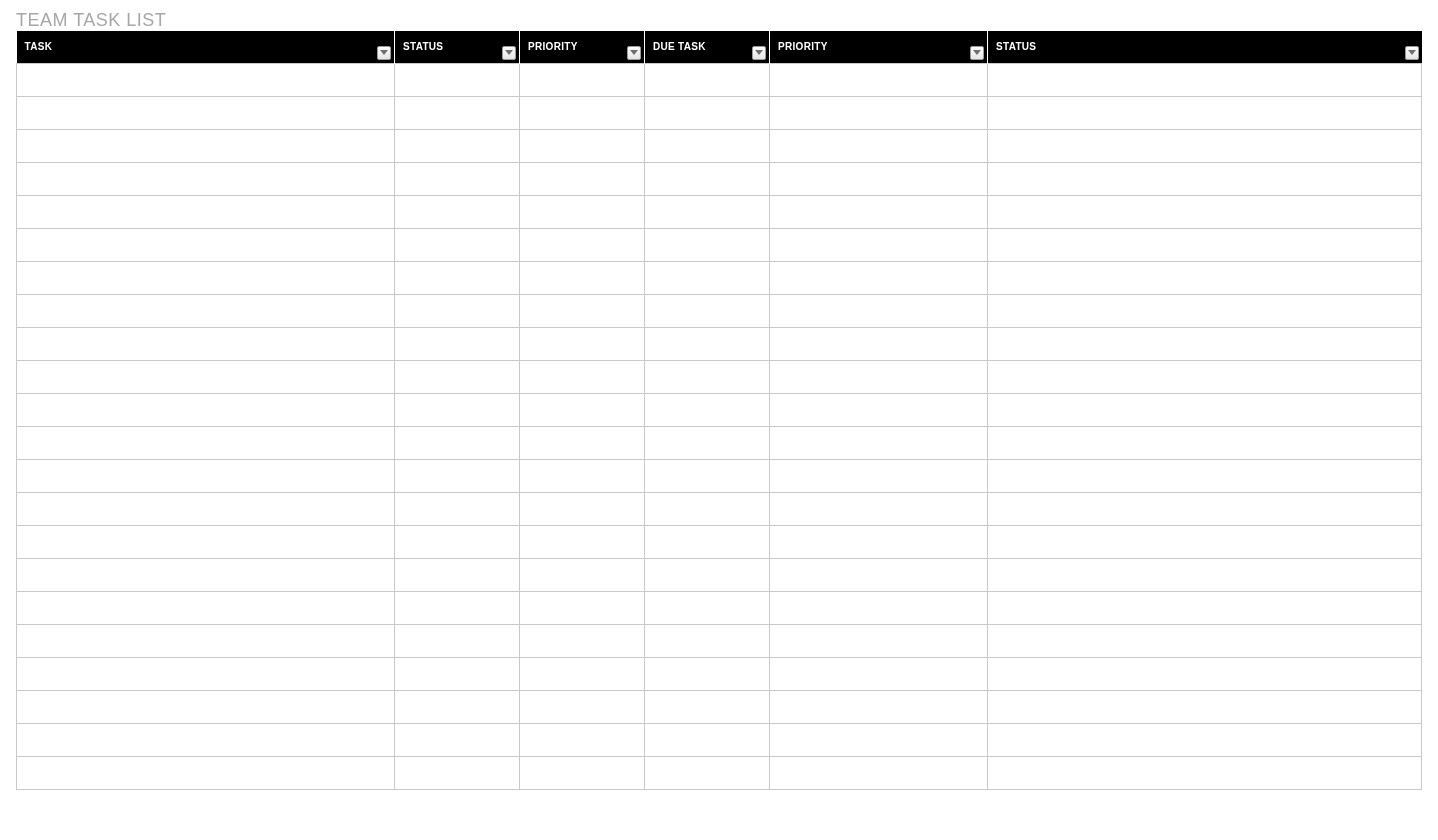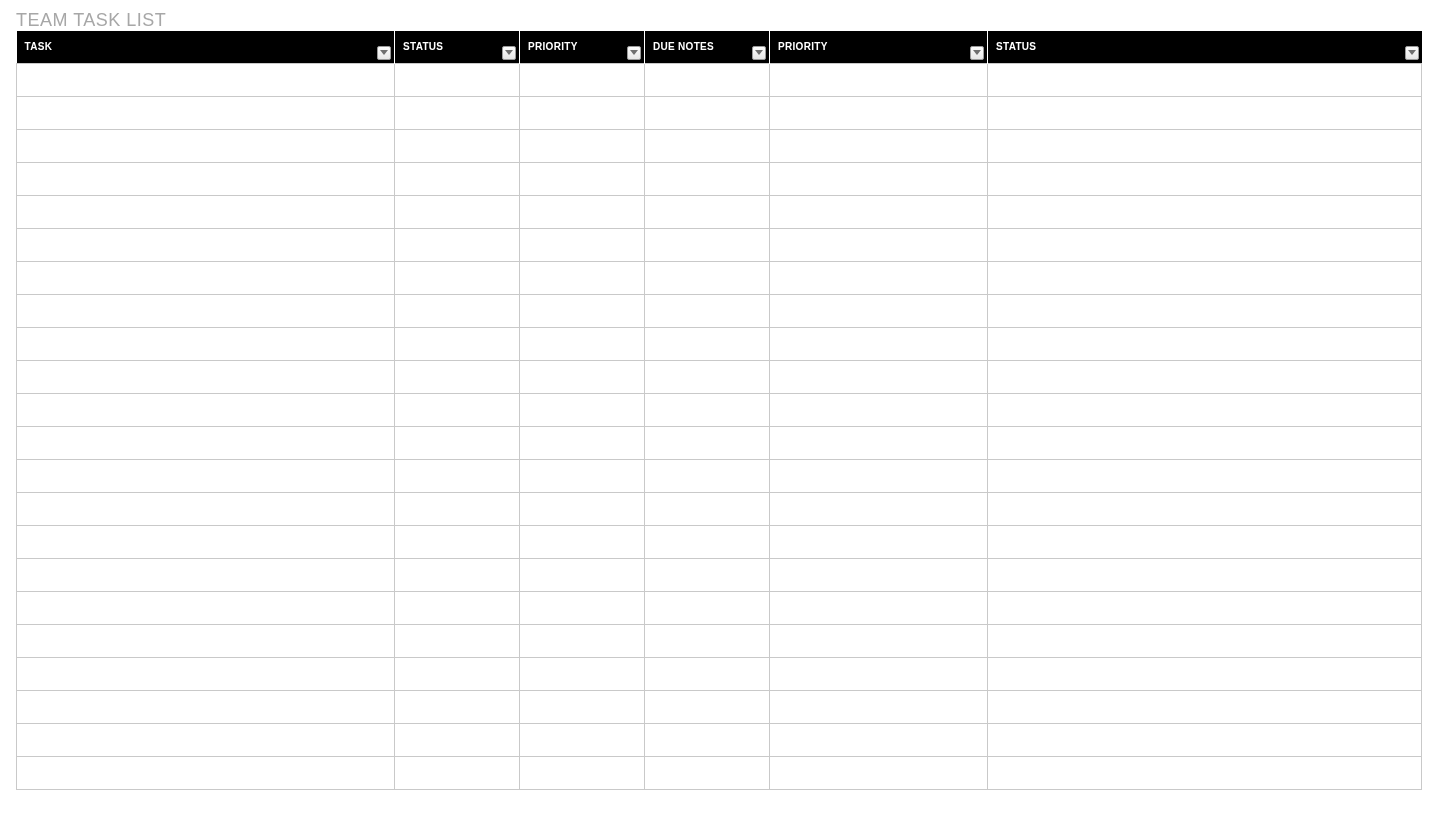--- a/index.html
+++ b/index.html
@@ -110,21 +110,21 @@
           <span>PRIORITY</span>
         </div>
         <span class="filter-btn">
           <svg width="8" height="6" viewBox="0 0 8 6">
               <polygon points="0,0 8,0 4,5" fill="#6f6f6f"></polygon>
             </svg>
         </span>
       </th>
       <th>
         <div class="th-inner">
-          <span>DUE NOTES</span>
+          <span>DUE TASK</span>
         </div>
         <span class="filter-btn">
           <svg width="8" height="6" viewBox="0 0 8 6">
               <polygon points="0,0 8,0 4,5" fill="#6f6f6f"></polygon>
             </svg>
         </span>
       </th>
       <th>
         <div class="th-inner">
           <span>PRIORITY</span>

